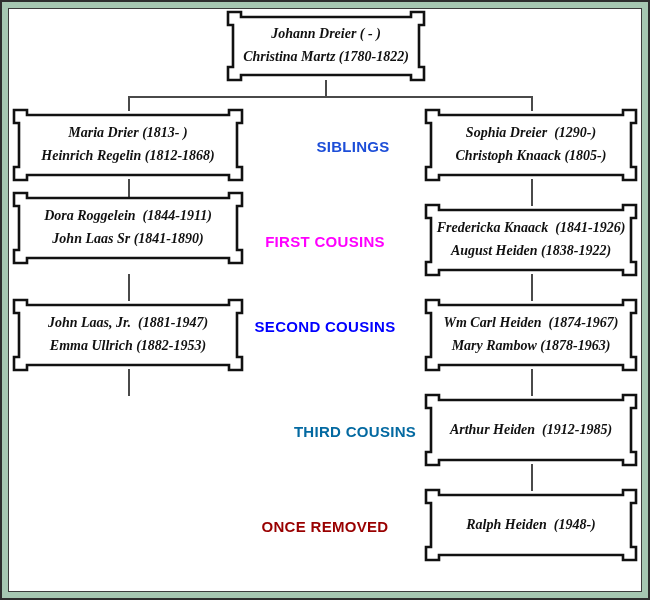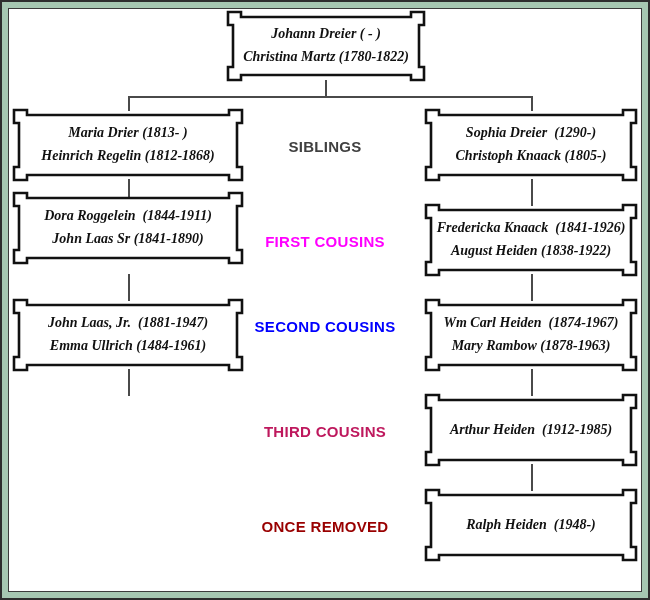--- a/index.html
+++ b/index.html
@@ -66,21 +66,21 @@
 
       <div class="plaque" style="left:5px;top:101px;width:228px;height:70px">
           <svg class="frame" width="228" height="70">
             <path d="M 13 5 L 215 5 L 215 0 L 228 0 L 228 13 L 223 13 L 223 57 L 228 57 L 228 70 L 215 70 L 215 65 L 13 65 L 13 70 L 0 70 L 0 57 L 5 57 L 5 13 L 0 13 L 0 0 L 13 0 Z" fill="#ffffff" stroke="#111111" stroke-width="2.6" stroke-linejoin="miter"></path>
           </svg>
         <div class="ptext">
           <div class="tline">Maria Drier (1813- )</div>
           <div class="tline">Heinrich Regelin (1812-1868)</div>
         </div>
       </div>
-      <div class="rel-label" style="top: 127px; color: #404040;">SIBLINGS</div>
+      <div class="rel-label" style="top: 127px; color: #1d4ed8; margin-left: 28px;">SIBLINGS</div>
       <div class="plaque" style="left:417px;top:101px;width:210px;height:70px">
           <svg class="frame" width="210" height="70">
             <path d="M 13 5 L 197 5 L 197 0 L 210 0 L 210 13 L 205 13 L 205 57 L 210 57 L 210 70 L 197 70 L 197 65 L 13 65 L 13 70 L 0 70 L 0 57 L 5 57 L 5 13 L 0 13 L 0 0 L 13 0 Z" fill="#ffffff" stroke="#111111" stroke-width="2.6" stroke-linejoin="miter"></path>
           </svg>
         <div class="ptext">
           <div class="tline">Sophia Dreier  (1290-)</div>
           <div class="tline">Christoph Knaack (1805-)</div>
         </div>
       </div>
 
@@ -103,35 +103,35 @@
           <div class="tline">August Heiden (1838-1922)</div>
         </div>
       </div>
 
       <div class="plaque" style="left:5px;top:291px;width:228px;height:70px">
           <svg class="frame" width="228" height="70">
             <path d="M 13 5 L 215 5 L 215 0 L 228 0 L 228 13 L 223 13 L 223 57 L 228 57 L 228 70 L 215 70 L 215 65 L 13 65 L 13 70 L 0 70 L 0 57 L 5 57 L 5 13 L 0 13 L 0 0 L 13 0 Z" fill="#ffffff" stroke="#111111" stroke-width="2.6" stroke-linejoin="miter"></path>
           </svg>
         <div class="ptext">
           <div class="tline">John Laas, Jr.  (1881-1947)</div>
-          <div class="tline">Emma Ullrich (1484-1961)</div>
+          <div class="tline">Emma Ullrich (1882-1953)</div>
         </div>
       </div>
       <div class="rel-label" style="top: 307px; color: rgb(0, 0, 255); text-align: center;">SECOND COUSINS</div>
       <div class="plaque" style="left:417px;top:291px;width:210px;height:70px">
           <svg class="frame" width="210" height="70">
             <path d="M 13 5 L 197 5 L 197 0 L 210 0 L 210 13 L 205 13 L 205 57 L 210 57 L 210 70 L 197 70 L 197 65 L 13 65 L 13 70 L 0 70 L 0 57 L 5 57 L 5 13 L 0 13 L 0 0 L 13 0 Z" fill="#ffffff" stroke="#111111" stroke-width="2.6" stroke-linejoin="miter"></path>
           </svg>
         <div class="ptext">
           <div class="tline">Wm Carl Heiden  (1874-1967)</div>
           <div class="tline">Mary Rambow (1878-1963)</div>
         </div>
       </div>
 
-      <div class="rel-label" style="top: 412px; color: #be185d;">THIRD COUSINS</div>
+      <div class="rel-label" style="top: 412px; color: #0369a1; margin-left: 30px;">THIRD COUSINS</div>
       <div class="plaque" style="left:417px;top:386px;width:210px;height:70px">
           <svg class="frame" width="210" height="70">
             <path d="M 13 5 L 197 5 L 197 0 L 210 0 L 210 13 L 205 13 L 205 57 L 210 57 L 210 70 L 197 70 L 197 65 L 13 65 L 13 70 L 0 70 L 0 57 L 5 57 L 5 13 L 0 13 L 0 0 L 13 0 Z" fill="#ffffff" stroke="#111111" stroke-width="2.6" stroke-linejoin="miter"></path>
           </svg>
         <div class="ptext">
           <div class="tline">Arthur Heiden  (1912-1985)</div>
         </div>
       </div>
 
       <div class="rel-label" style="top: 507px; color: rgb(153, 0, 0);">ONCE REMOVED</div>

